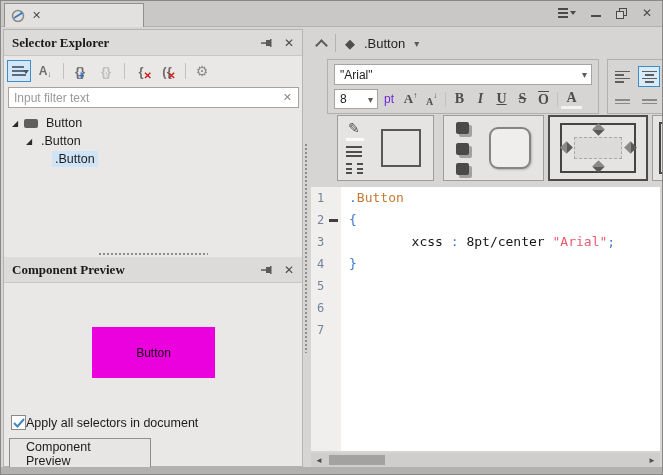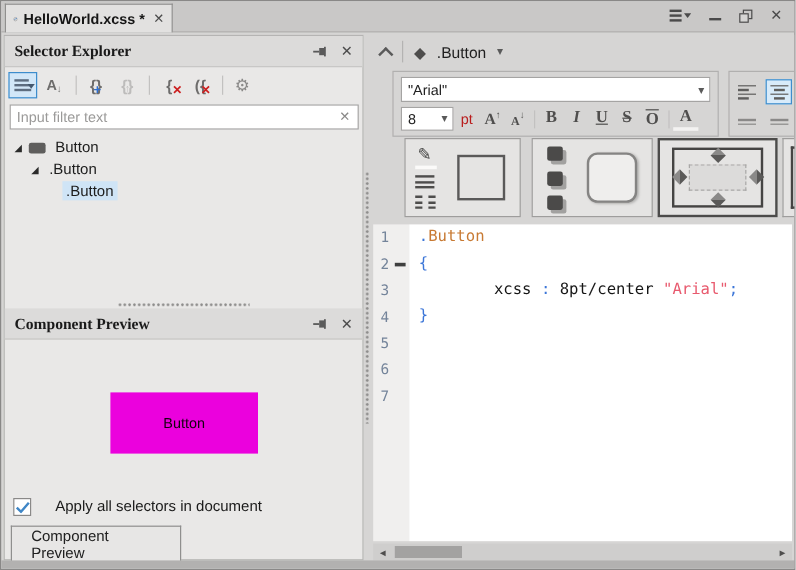--- a/index.html
+++ b/index.html
@@ -68,21 +68,21 @@
   .tree-row.selected .tree-label { background:var(--selection); }
   
   .splitter-h { position:absolute; left:0; top:220px; width:100%; height:7px; display:flex; justify-content:center; align-items:center; }
   .grip-h { width:110px; height:4px;
     background-image:radial-gradient(circle, #8d8c8b 1px, transparent 1.2px);
     background-size:4px 4px; }
   
   .cp-header { top:227px; }
   .preview-button { position:absolute; left:88px; top:297px; width:123px; height:51px; background:var(--magenta);
     display:flex; align-items:center; justify-content:center; font-size:12px; color:#14000f; }
-  .checkbox-row { position:absolute; left:7px; top:385px; display:flex; align-items:flex-start; gap:20px; }
+  .checkbox-row { position:absolute; left:7px; top:385px; display:flex; align-items:center; gap:0; }
   .checkbox { width:15px; height:15px; background:#fff; border:1px solid #8a8988; display:flex; align-items:center; justify-content:center; }
   .checkbox svg { display:none; }
   .checkbox.checked svg { display:block; }
   .checkbox-label { font-size:12.5px; color:#1a1a1a; }
   
   .bottom-tabs { position:absolute; left:0; top:408px; width:100%; height:30px; display:flex; padding-left:5px; }
   .btab { height:30px; display:flex; align-items:center; justify-content:center; font-size:12.5px; padding:0 16px; }
   .btab.active { background:#e7e6e5; border:1px solid #8f8f8e; border-bottom:none; color:#202020; width:142px; }
   .btab.inactive { background:#d8d7d6; border:1px solid #9f9e9d; border-left:none; border-bottom:none; color:#3a3a3a; width:145px; }
   .bottom-strip { position:absolute; left:0; top:466px; width:100%; height:7px; background:#b2b1b0; }
@@ -100,21 +100,21 @@
   .sel-name { font-size:13px; color:#1f1f1f; }
   .dd-caret { font-size:10px; color:#5a5a5a; }
   
   .font-group { position:absolute; left:18px; top:30px; width:272px; height:55px; border:1px solid #b1b0af; }
   .combo { background:#fff; border:1px solid #a5a4a3; display:flex; align-items:center; font-size:12px; color:#222; }
   .combo .cv { flex:1; padding:0 5px; white-space:nowrap; overflow:hidden; }
   .combo .dd-caret { padding-right:4px; }
   .font-combo { position:absolute; left:6px; top:4px; width:258px; height:21px; }
   .size-combo { position:absolute; left:6px; top:29px; width:44px; height:20px; }
   .fmt-row { position:absolute; left:56px; top:29px; height:20px; display:flex; align-items:center; gap:0; }
-  .unit { font-size:12px; color:#b91c1c; margin-right:6px; }
+  .unit { font-size:12px; color:#6d28d9; margin-right:6px; }
   .fbtn { width:21px; height:20px; display:flex; align-items:center; justify-content:center;
     font-family:"Liberation Serif", serif; font-size:14px; color:#4f4e4d; font-weight:bold; position:relative; }
   .fbtn.inc .big { font-size:13px; } .fbtn .sup { font-size:8px; position:relative; top:-4px; left:0; font-family:"Liberation Sans",sans-serif; font-weight:bold;}
   .fbtn.dec .big { font-size:10px; position:relative; top:2px; }
   .fbtn.italic { font-style:italic; font-weight:bold; }
   .fbtn.underline { text-decoration:underline; }
   .fbtn.strike { text-decoration:line-through; }
   .fbtn.overline .ov { border-top:1.5px solid #4f4e4d; padding-top:0px; }
   .fbtn.fcolor { border-bottom:3px solid #f3f2f1; height:19px; }
   .fsep { width:1px; height:15px; background:#c2c1c0; margin:0 3px; }
@@ -169,21 +169,20 @@
 
 <div id="window">
 
   <div class="tabbar">
     <div class="doc-tab">
       <svg width="14" height="14" viewBox="0 0 14 14">
         <circle cx="7" cy="7" r="5.5" fill="none" stroke="#8a8988" stroke-width="1.5"></circle>
         <path d="M3 9 L11 4" stroke="#3d7ec2" stroke-width="2" fill="none"></path>
         <path d="M10 2 L12 4 L9 6 Z" fill="#3d7ec2"></path>
       </svg>
-      <span class="doc-title">HelloWorld.xcss *</span>
       <span class="tab-close">✕</span>
     </div>
     <div class="win-controls">
       <span class="menu-glyph">
         <span class="menu-bars">
             <i></i>
             <i></i>
             <i></i>
           </span>
           <span class="tiny-caret"></span>

